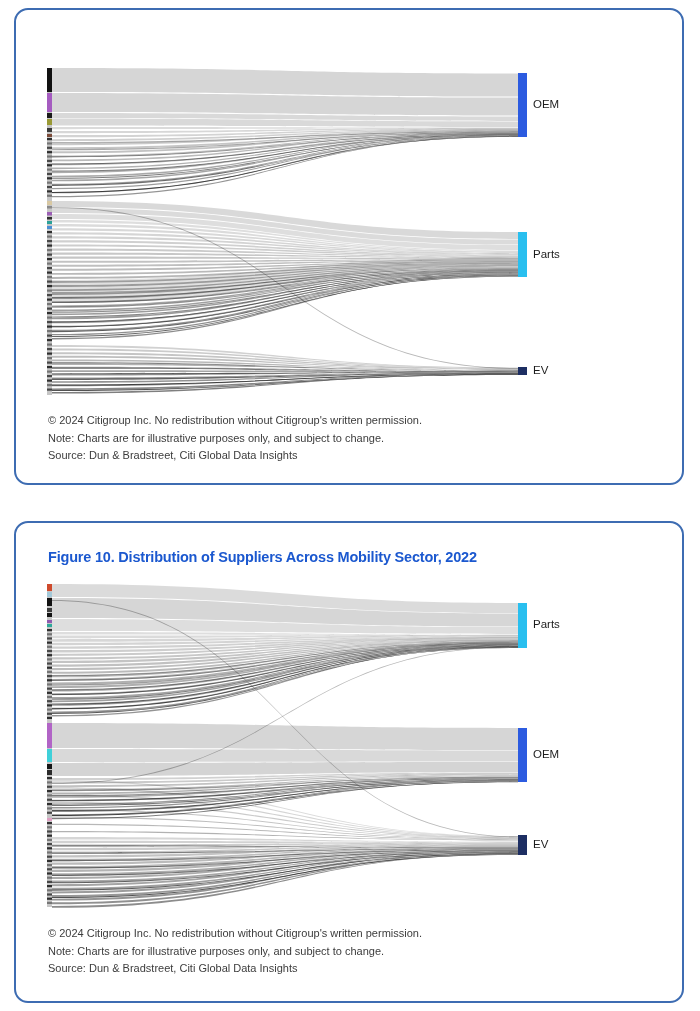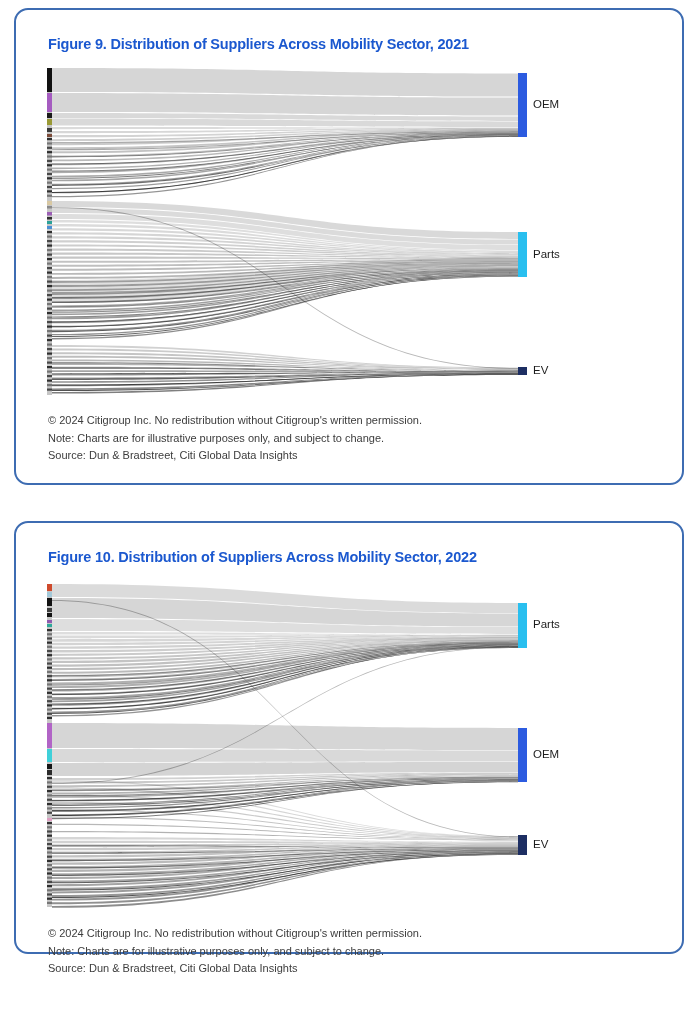--- a/index.html
+++ b/index.html
@@ -6,37 +6,36 @@
   html, body { background: #ffffff; }
   body {
     width: 700px; height: 1011px; position: relative;
     font-family: "Liberation Sans", sans-serif;
   }
   .card {
     position: absolute; left: 14px; width: 670px;
     background: #ffffff; border: 2px solid #3d6cb2; border-radius: 14px;
   }
   #card-1 { top: 8px;   height: 477px; }
-  #card-2 { top: 521px; height: 433px; }
+  #card-2 { top: 521px; height: 482px; }
   .fig-title {
     position: absolute; left: 32px; top: 26px;
     font-size: 14.5px; font-weight: bold; color: #1b58cf;
     letter-spacing: -0.2px;
   }
   .sankey-svg { position: absolute; left: 14px; top: 52px; }
   .footer {
     position: absolute; left: 32px; top: 402px;
     font-size: 11px; color: #3c3c3c; line-height: 17.5px;
   }
 </style>
 </head>
 <body>
 
 <div class="card" id="card-1" style="border-color: rgb(61, 108, 178);">
-  <div class="fig-title" style="color: rgb(27, 88, 207);">Figure 9. Distribution of Suppliers Across Mobility Sector, 2021</div>
   <svg class="sankey-svg" id="sankey-0" width="644" height="342" viewBox="0 0 644 342" xmlns="http://www.w3.org/2000/svg">
       <path d="M 22 6 C 255 6, 255 11.5, 488 11.5 L 488 34.5 C 255 34.5, 255 30, 22 30 Z" fill="#000000" fill-opacity="0.16"></path>
       <path d="M 22 31 C 255 31, 255 35.5, 488 35.5 L 488 53.5 C 255 53.5, 255 50, 22 50 Z" fill="#000000" fill-opacity="0.16"></path>
       <path d="M 22 51 C 255 51, 255 54.5, 488 54.5 L 488 59 C 255 59, 255 56, 22 56 Z" fill="#000000" fill-opacity="0.15"></path>
       <path d="M 22 56.5 C 255 56.5, 255 59.5, 488 59.5 L 488 65 C 255 65, 255 63.5, 22 63.5 Z" fill="#000000" fill-opacity="0.15"></path>
       <path d="M 22 65 C 255 65, 255 65.5, 488 65.5 L 488 66.2 C 255 66.2, 255 67.2, 22 67.2 Z" fill="#000000" fill-opacity="0.14"></path>
       <path d="M 22 69.05882352941177 C 255 69.05882352941177, 255 66.01764705882353, 488 66.01764705882353 L 488 66.70588235294117 C 255 66.70588235294117, 255 71.2, 22 71.2 Z" fill="#000000" fill-opacity="0.15647058823529414"></path>
       <path d="M 22 73.11764705882354 C 255 73.11764705882354, 255 66.53529411764706, 488 66.53529411764706 L 488 67.21176470588235 C 255 67.21176470588235, 255 75.2, 22 75.2 Z" fill="#000000" fill-opacity="0.17294117647058824"></path>
       <path d="M 22 77.17647058823529 C 255 77.17647058823529, 255 67.05294117647058, 488 67.05294117647058 L 488 67.71764705882353 C 255 67.71764705882353, 255 79.19999999999999, 22 79.19999999999999 Z" fill="#000000" fill-opacity="0.18941176470588236"></path>
       <path d="M 22 81.23529411764706 C 255 81.23529411764706, 255 67.57058823529411, 488 67.57058823529411 L 488 68.2235294117647 C 255 68.2235294117647, 255 83.2, 22 83.2 Z" fill="#000000" fill-opacity="0.20588235294117646"></path>

